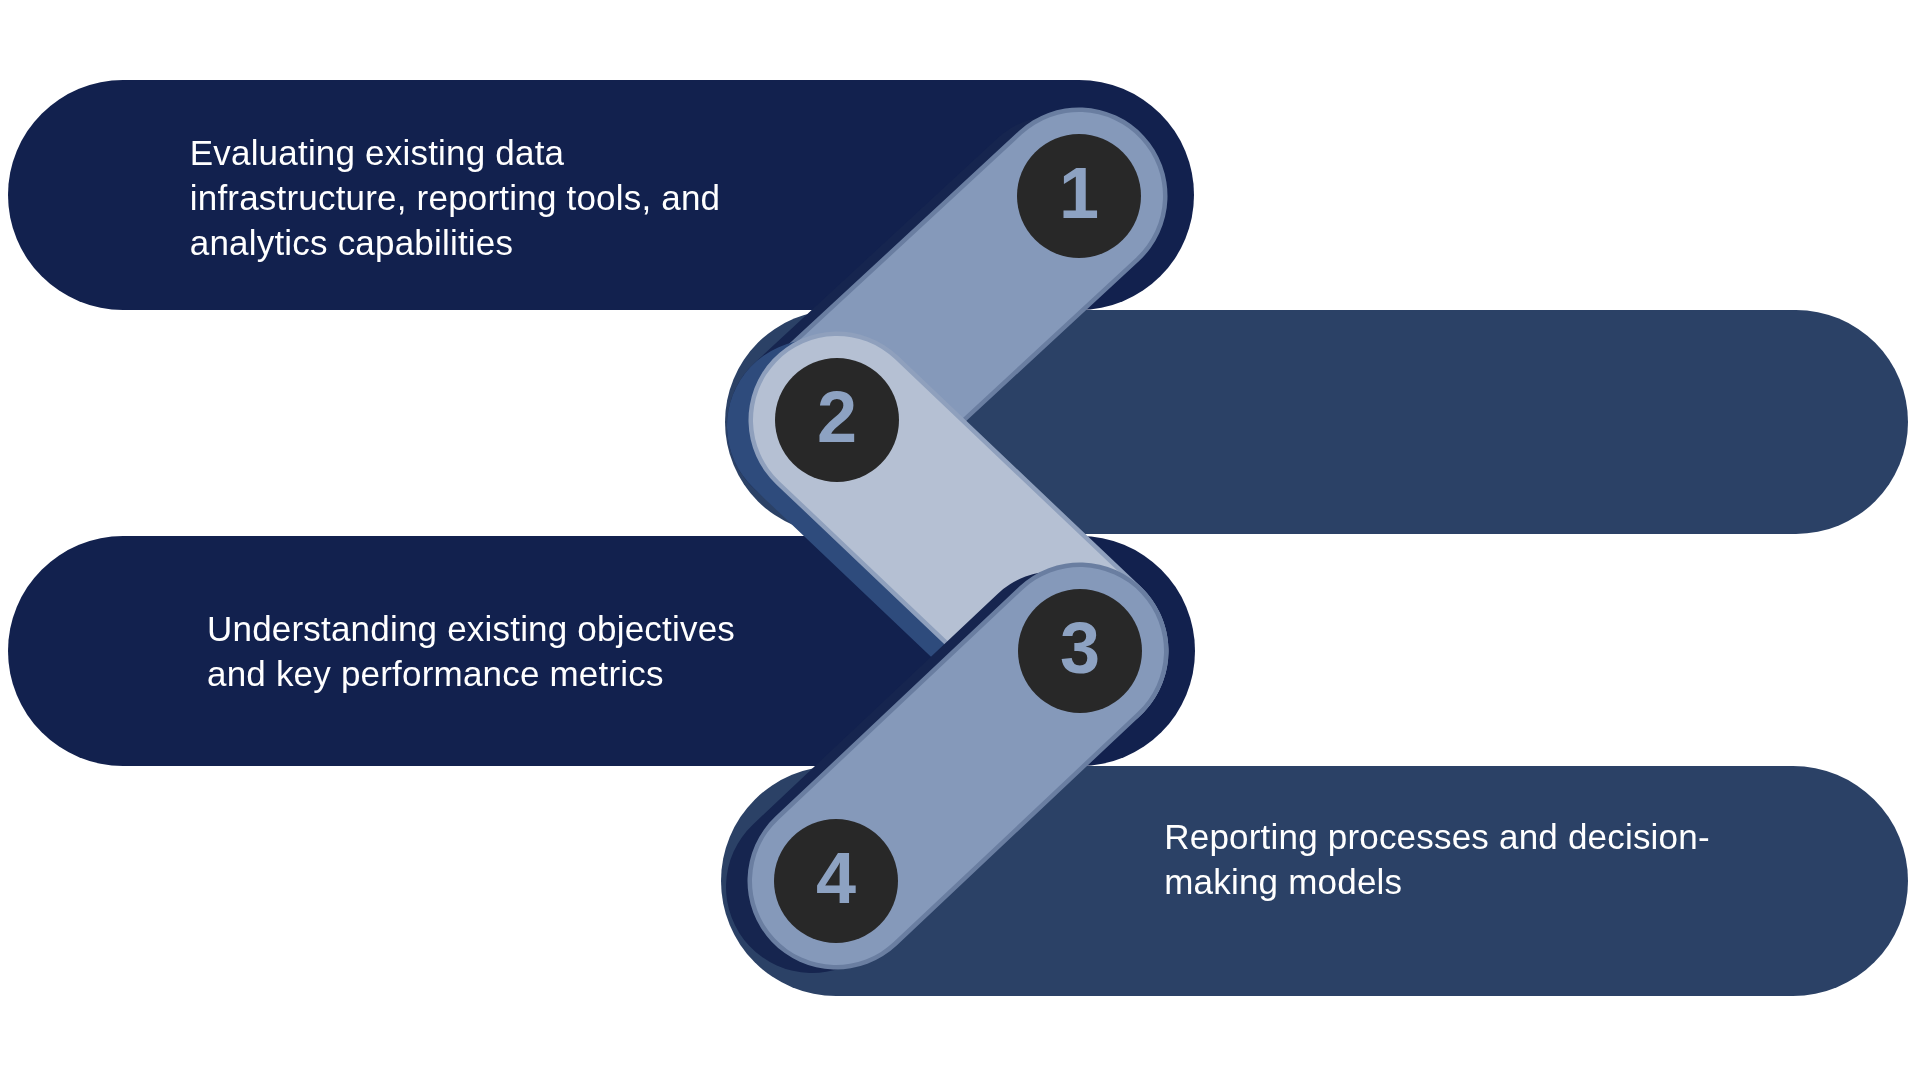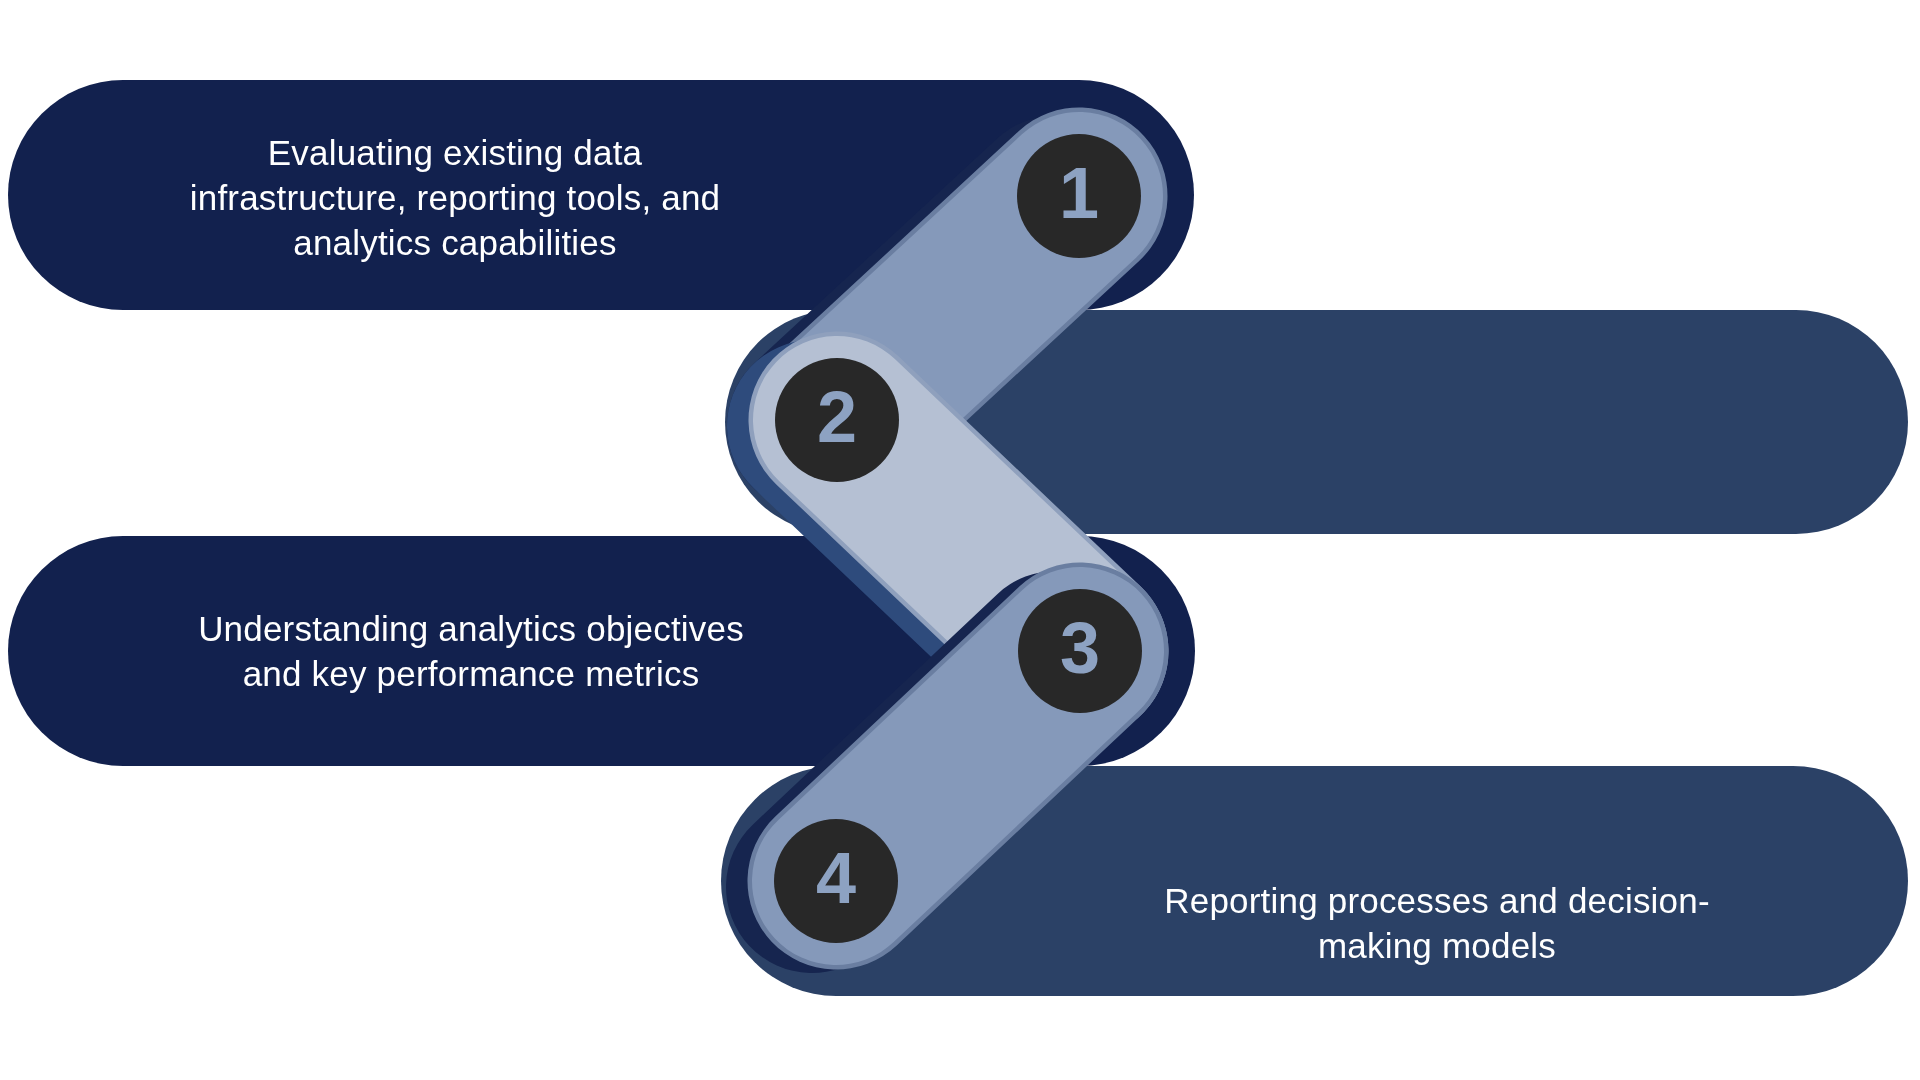--- a/index.html
+++ b/index.html
@@ -25,21 +25,20 @@
   .cap-b  { stroke: var(--connector-light, #B5C0D3); stroke-width: 168; }
 
   .step-circle { fill: var(--circle-fill, #282828); }
 
   .step-label {
     position: absolute;
     transform: translate(-50%, -50%);
     color: var(--text-color, #ffffff);
     font-size: 35px;
     line-height: 45px;
-    text-align: center;
     white-space: pre-line;
     width: max-content;
     letter-spacing: 0.2px;
   }
   .step-number {
     position: absolute;
     transform: translate(-50%, -54%);
     color: var(--number-color, #8DA2C2);
     font-size: 72px;
     font-weight: 600;
@@ -78,18 +77,18 @@
   </svg>
 
   <div class="step-number" style="left:1079px; top:196px;">1</div>
   <div class="step-number" style="left:837px;  top:420px;">2</div>
   <div class="step-number" style="left:1080px; top:651px;">3</div>
   <div class="step-number" style="left:836px;  top:881px;">4</div>
 
   <div class="step-label" style="left:455px;  top:197px;">Evaluating existing data
 infrastructure, reporting tools, and
 analytics capabilities</div>
-  <div class="step-label" style="left:471px;  top:651px;">Understanding analytics objectives
+  <div class="step-label" style="left:471px;  top:651px;">Understanding existing objectives
 and key performance metrics</div>
-  <div class="step-label" style="left:1437px; top:923px;">Reporting processes and decision-
+  <div class="step-label" style="left:1437px; top:859px;">Reporting processes and decision-
 making models</div>
 
 </div>
 
 </body></html>

